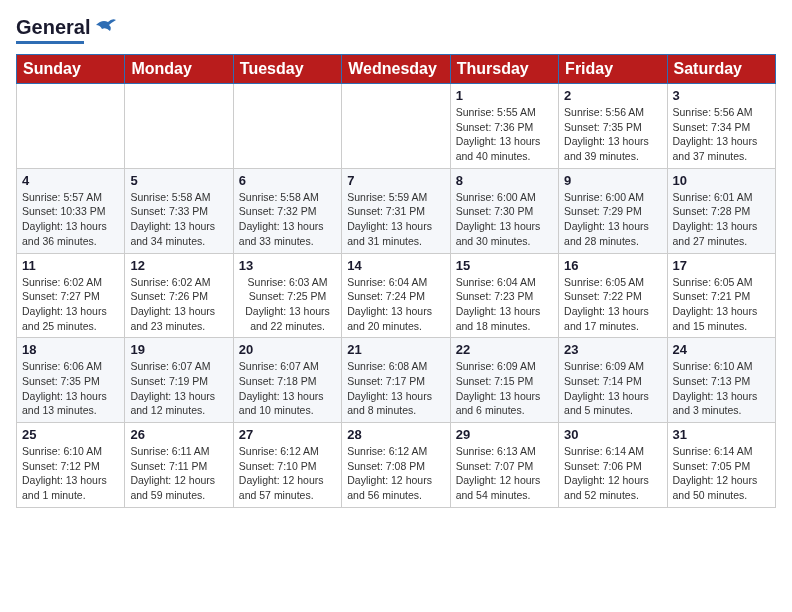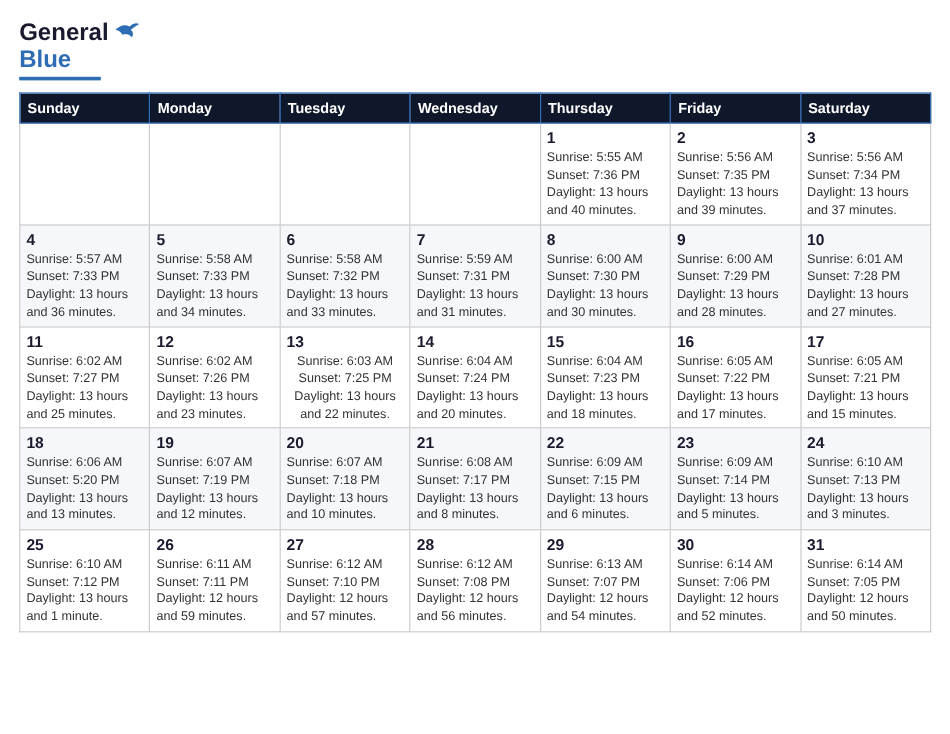--- a/index.html
+++ b/index.html
@@ -28,25 +28,25 @@
       font-size: 18px;
       color: #1a1a2e;
       font-weight: normal;
     }
     .calendar {
       width: 100%;
       border-collapse: collapse;
       font-size: 11px;
     }
     .calendar th {
-      background: #0f172a;
+      background: #b91c1c;
       color: #fff;
       text-align: left;
       padding: 5px 6px;
-      font-size: 12px;
+      font-size: 16px;
       border: 1px solid #2E6DB4;
     }
     .calendar td {
       border: 1px solid #ccc;
       vertical-align: top;
       padding: 4px 5px;
       width: calc(100% / 7);
       min-height: 80px;
       background: #fff;
     }
@@ -96,23 +96,20 @@
 </head>
 <body>
 
 <div class="header">
   <div class="logo-wrapper">
     <div class="logo-line1">
       <span class="logo-general">General</span>
       <svg class="logo-svg" width="22" height="18" viewBox="0 0 22 18">
         <path d="M2 8 Q8 2 14 5 Q18 1 22 3 Q17 6 15 8 Q18 10 16 14 Q12 10 8 12 Q6 8 2 8Z" fill="#2E6DB4"></path>
       </svg>
-    </div>
-    <div style="display:flex; align-items:center;">
-      <span class="logo-blue-text">Blue</span>
     </div>
     <div class="logo-blue-bar" style="width:68px;"></div>
   </div>
   <div class="title-block">
   </div>
 </div>
 
 <table class="calendar">
   <thead>
     <tr>
@@ -150,21 +147,21 @@
           <div class="day-info" style="white-space: pre-line;">Sunrise: 5:56 AM
 Sunset: 7:34 PM
 Daylight: 13 hours
 and 37 minutes.</div>
         </td>
       </tr>
       <tr>
         <td>
           <span class="day-num">4</span>
           <div class="day-info" style="white-space: pre-line;">Sunrise: 5:57 AM
-Sunset: 7:33 PM
+Sunset: 10:33 PM
 Daylight: 13 hours
 and 36 minutes.</div>
         </td>
         <td>
           <span class="day-num">5</span>
           <div class="day-info" style="white-space: pre-line;">Sunrise: 5:58 AM
 Sunset: 7:33 PM
 Daylight: 13 hours
 and 34 minutes.</div>
         </td>
@@ -252,21 +249,21 @@
           <div class="day-info" style="white-space: pre-line;">Sunrise: 6:05 AM
 Sunset: 7:21 PM
 Daylight: 13 hours
 and 15 minutes.</div>
         </td>
       </tr>
       <tr>
         <td>
           <span class="day-num">18</span>
           <div class="day-info" style="white-space: pre-line;">Sunrise: 6:06 AM
-Sunset: 5:20 PM
+Sunset: 7:35 PM
 Daylight: 13 hours
 and 13 minutes.</div>
         </td>
         <td>
           <span class="day-num">19</span>
           <div class="day-info" style="white-space: pre-line;">Sunrise: 6:07 AM
 Sunset: 7:19 PM
 Daylight: 13 hours
 and 12 minutes.</div>
         </td>

